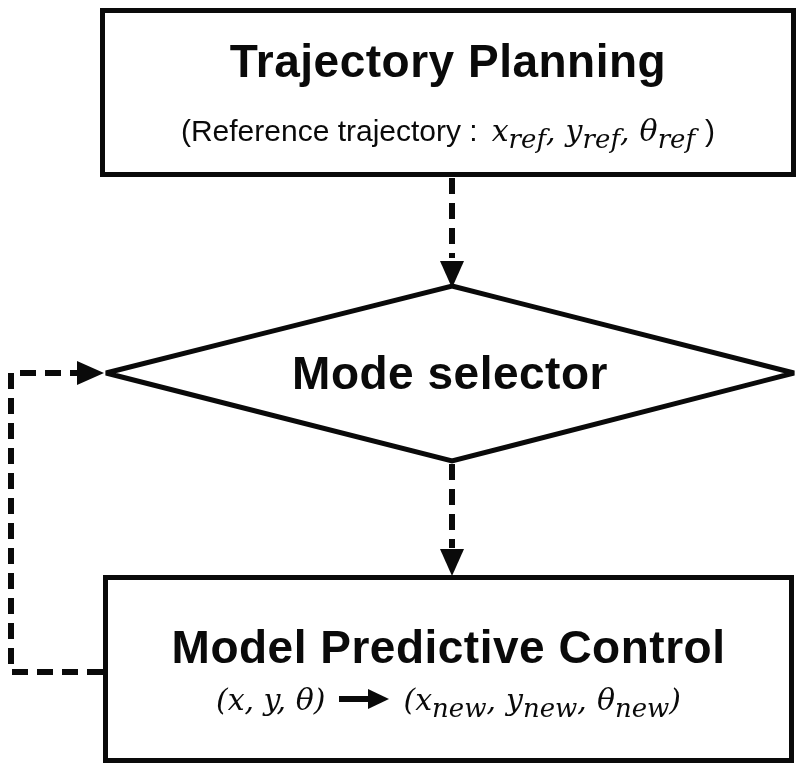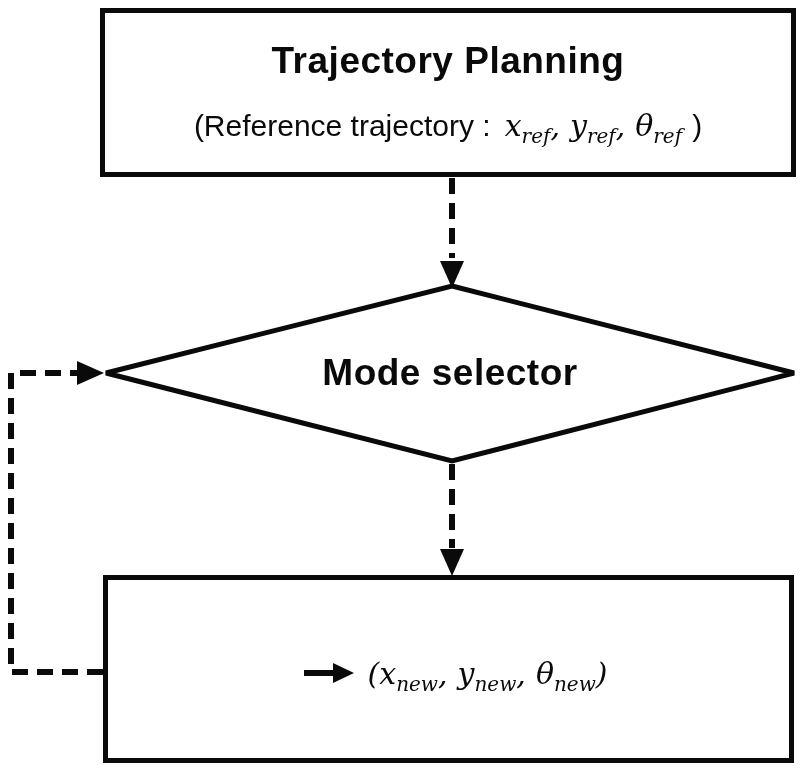--- a/index.html
+++ b/index.html
@@ -38,21 +38,21 @@
     position: absolute;
     left: 106px; top: 286px; width: 688px; height: 175px;
     display: flex;
     flex-direction: row;
     align-items: center;
     justify-content: center;
     text-align: center;
     pointer-events: none;
   }
   .node-title {
-    font-size: 37px;
+    font-size: 46px;
     font-weight: bold;
     line-height: 1.15;
     white-space: nowrap;
     letter-spacing: 0.5px;
   }
   .node-sub {
     font-size: 30px;
     line-height: 1.25;
     margin-top: 24px;
     white-space: nowrap;
@@ -66,21 +66,21 @@
     display: flex;
     align-items: center;
   }
   .math {
     font-family: "DejaVu Serif", serif;
     font-style: italic;
   }
   .math sub {
     font-family: "DejaVu Serif", serif;
     font-style: italic;
-    font-size: 20px;
+    font-size: 26px;
     line-height: 0;
     text-align: center;
   }
   .prefix { margin-right: 14px; }
   .suffix { margin-left: 10px; }
   .comma  { margin-right: 10px; }
   .arrow-icon {
     display: inline-block;
     margin: 0 14px 0 12px;
   }
@@ -115,21 +115,23 @@
       <span class="math"><span>θ</span><sub>ref</sub></span>
       <span class="suffix">)</span>
     </div>
   </div>
 
   <div id="diamond-label">
     <div class="node-title">Mode selector</div>
   </div>
 
   <div class="node" id="bottom-box">
+    <div class="node-title">Model Predictive Control</div>
     <div class="formula">
+      <span class="math">(x, y, θ)</span>
       <svg class="arrow-icon" width="52" height="24" viewBox="0 0 52 24">
         <line x1="2" y1="12" x2="33" y2="12" stroke="#0a0a0a" stroke-width="6"></line>
         <polygon points="52,12 31,2 31,22" fill="#0a0a0a"></polygon>
       </svg>
       <span class="math">(</span>
       <span class="math"><span>x</span><sub>new</sub></span>
       <span class="math comma">,</span>
       <span class="math"><span>y</span><sub>new</sub></span>
       <span class="math comma">,</span>
       <span class="math"><span>θ</span><sub>new</sub></span>

